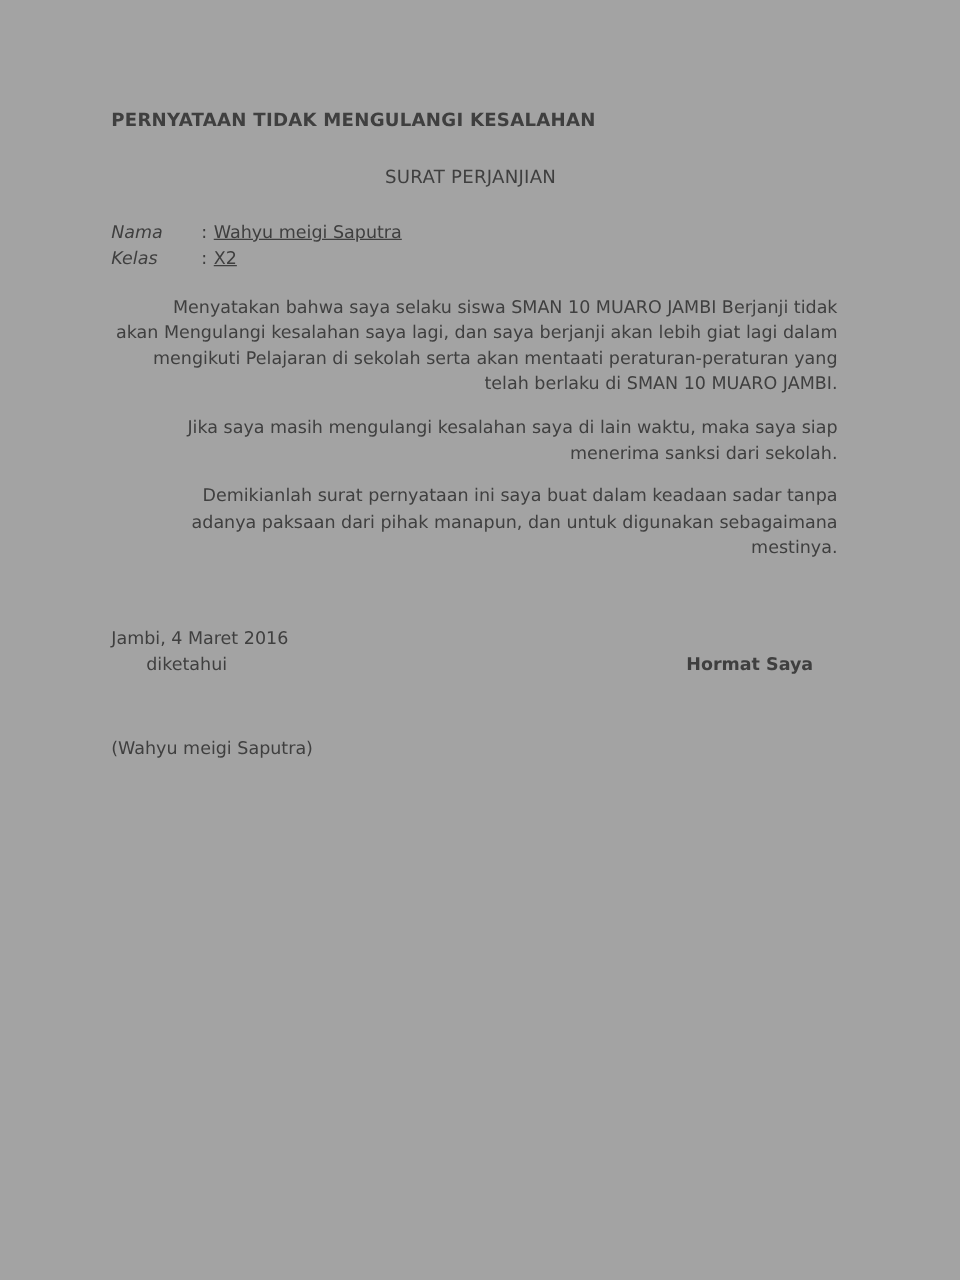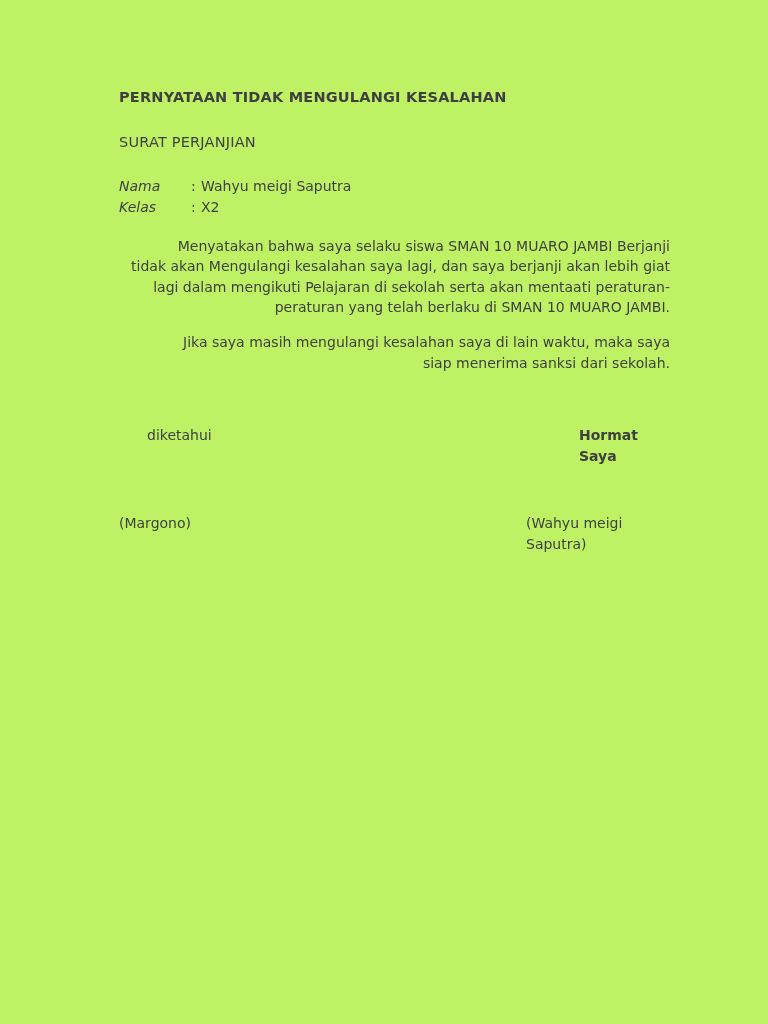--- a/index.html
+++ b/index.html
@@ -12,34 +12,35 @@
     height: 1024px;
     font-family: "DejaVu Sans", sans-serif;
     color: #3a3a3a;
     overflow: hidden;
   }
   .page {
     position: relative;
     width: 768px;
     height: 1024px;
     box-sizing: border-box;
-    padding: 88px 98px 0 119px;
-    background: #bef264;
+    padding: 88px 98px 0 89px;
+    background: #a3a3a3;
   }
   .doc-title {
     font-size: 14.5px;
     letter-spacing: 0.2px;
     color: #3f3f3f;
     margin: 0 0 26px 0;
     line-height: 1.3;
   }
   .doc-subtitle {
     font-size: 14.5px;
     letter-spacing: 0.2px;
     color: #3f3f3f;
+    text-align: center;
     margin: 0 0 24px 0;
     padding-right: 6px;
     line-height: 1.3;
   }
   .field-list {
     margin: 0 0 18px 0;
   }
   .field-row {
     display: flex;
     font-size: 14px;
@@ -50,20 +51,21 @@
     width: 72px;
     flex: 0 0 72px;
     font-style: italic;
   }
   .field-sep {
     width: 10px;
     flex: 0 0 10px;
   }
   .field-value {
     flex: 1 1 auto;
+    text-decoration: underline;
   }
   p.body-par {
     font-size: 14px;
     line-height: 1.47;
     color: #3f3f3f;
     margin: 0 0 14px 0;
     text-indent: 46px;
     text-align: right;
   }
   p.body-par.last {
@@ -126,25 +128,26 @@
     </div>
     <div class="field-row">
       <span class="field-label">Kelas</span>
       <span class="field-sep">:</span>
       <span class="field-value">X2</span>
     </div>
   </div>
 
   <p class="body-par">Menyatakan bahwa saya selaku siswa SMAN 10 MUARO JAMBI Berjanji tidak akan Mengulangi kesalahan saya lagi, dan saya berjanji akan lebih giat lagi dalam mengikuti Pelajaran di sekolah serta akan mentaati peraturan-peraturan yang telah berlaku di SMAN 10 MUARO JAMBI.</p>
   <p class="body-par">Jika saya masih mengulangi kesalahan saya di lain waktu, maka saya siap menerima sanksi dari sekolah.</p>
+  <p class="body-par last">Demikianlah surat pernyataan ini saya buat dalam keadaan sadar tanpa adanya paksaan dari pihak manapun, dan untuk digunakan sebagaimana mestinya.</p>
 
   <div class="sign-block">
+    <div class="sign-line">Jambi, 4 Maret 2016</div>
     <div class="sign-row">
       <div class="sign-left">diketahui</div>
       <div class="sign-right">Hormat Saya</div>
     </div>
     <div class="names-row">
-      <div class="names-left">(Margono)</div>
       <div class="names-right">(Wahyu meigi Saputra)</div>
     </div>
   </div>
 
 </div>
 
 </body></html>

